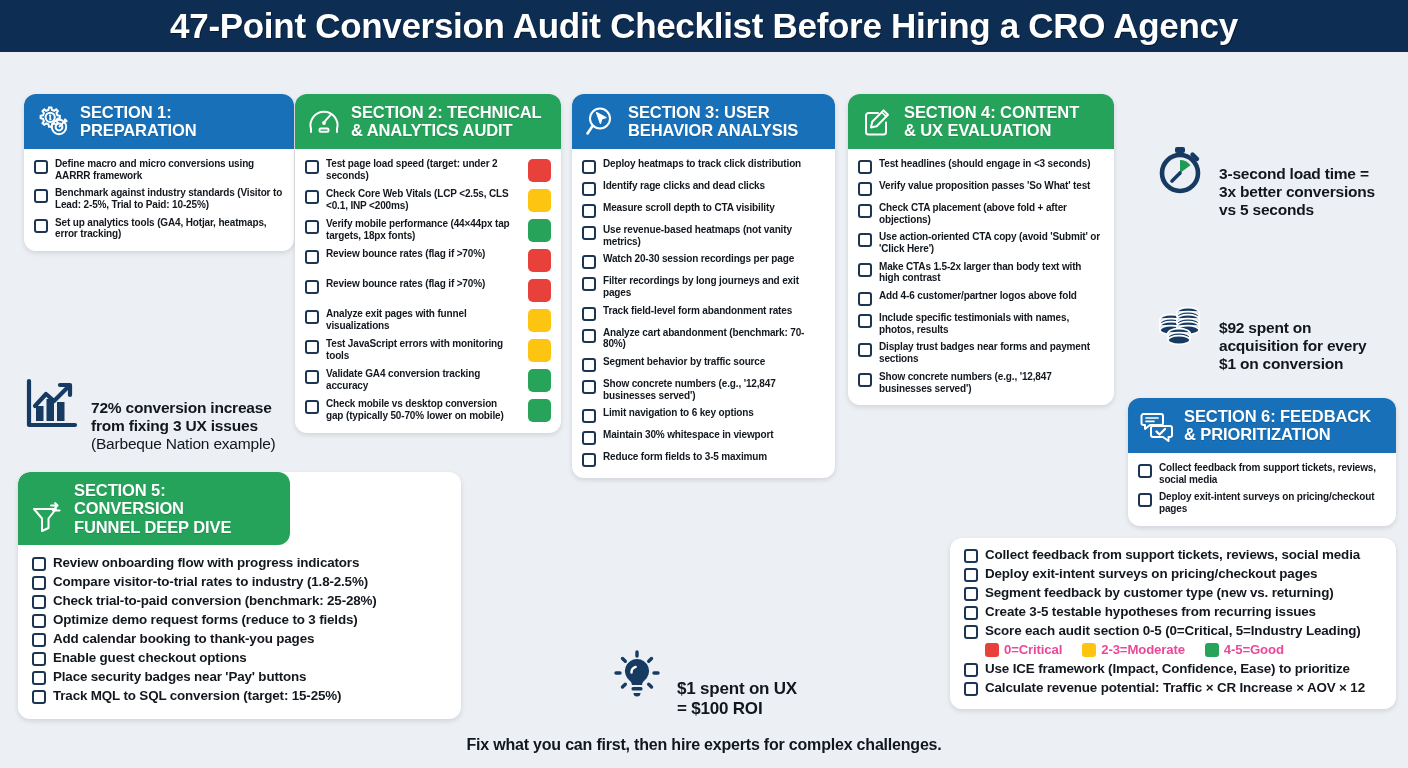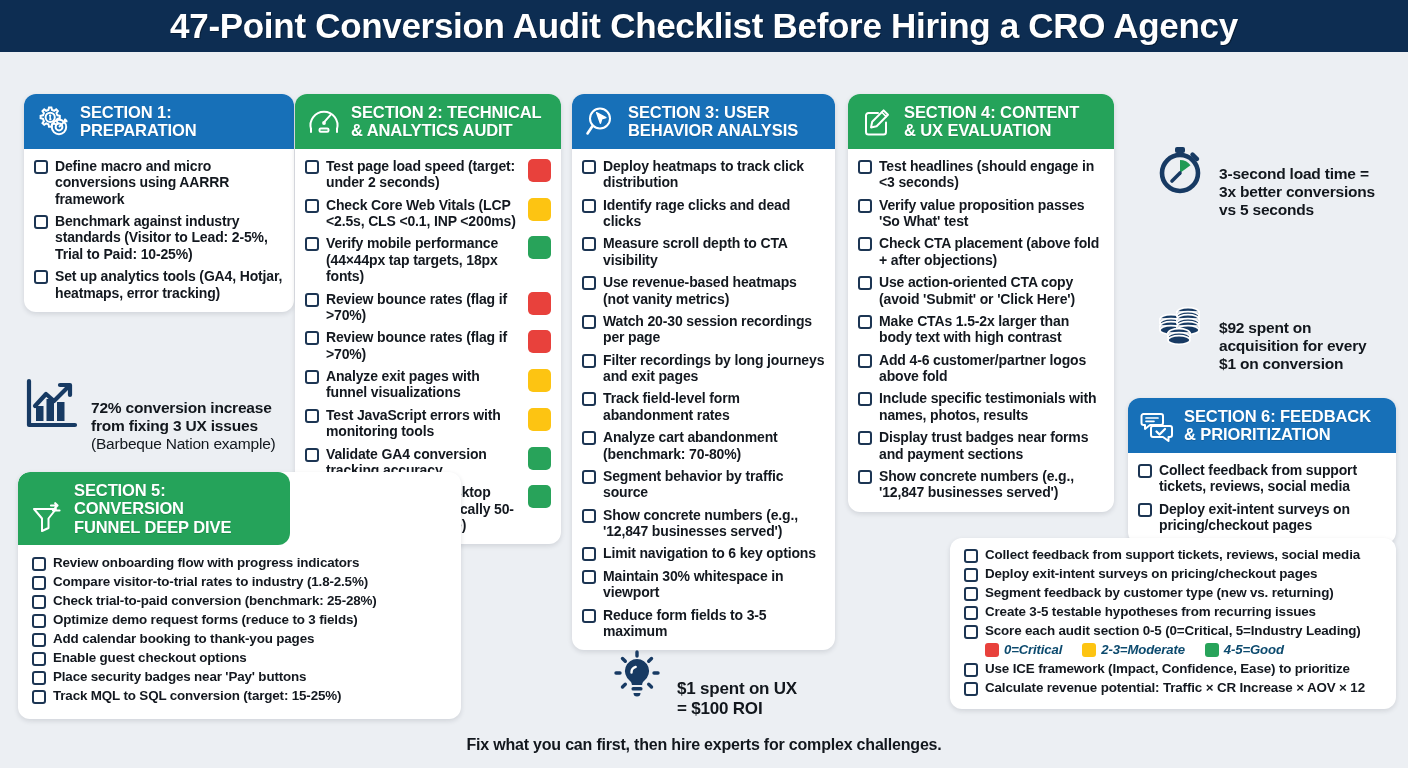--- a/index.html
+++ b/index.html
@@ -60,21 +60,21 @@
   .chk-row:last-child { margin-bottom: 0; }
   .chk-box {
     flex: 0 0 auto;
     width: 14px; height: 14px;
     border: 2px solid #1c3553;
     border-radius: 3px;
     background: #fff;
     margin-top: 2px;
   }
   .chk-label {
-    font-size: 14px;
+    font-size: 10px;
     font-weight: bold;
     color: #13181f;
     line-height: 1.17;
     letter-spacing: -0.15px;
     flex: 1 1 auto;
   }
   .chk-flag {
     flex: 0 0 auto;
     width: 23px; height: 23px;
     border-radius: 5px;
@@ -98,21 +98,21 @@
   }
   .stat .stat-sub { font-weight: normal; }
 
   
   .legend-row {
     display: flex; align-items: center; gap: 7px;
     margin: 2px 0 4px 21px;
   }
   .legend-item { display: flex; align-items: center; gap: 5px; margin-right: 13px; }
   .legend-swatch { width: 14px; height: 14px; border-radius: 3px; }
-  .legend-text { font-size: 13.2px; font-weight: bold; color: #0c4a6e; letter-spacing: -0.15px; font-style: italic; }
+  .legend-text { font-size: 13.2px; font-weight: bold; color: #ec4899; letter-spacing: -0.15px; }
 
   
   #footer-note {
     position: absolute; left: 0; top: 736px; width: 1408px;
     text-align: center;
     font-size: 16px; font-weight: bold; color: #12171d;
     letter-spacing: -0.2px;
   }
 </style>
 </head>

